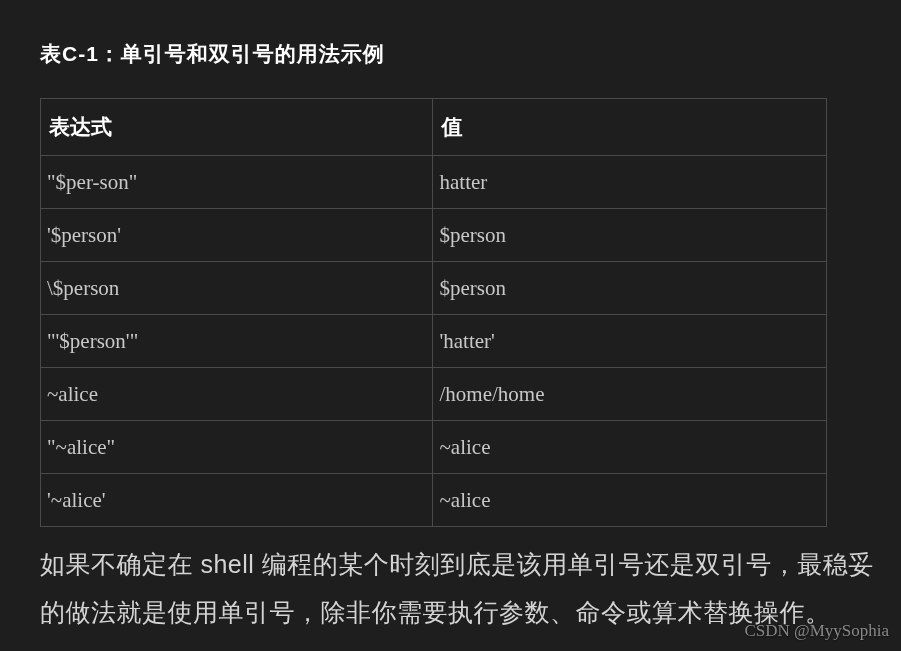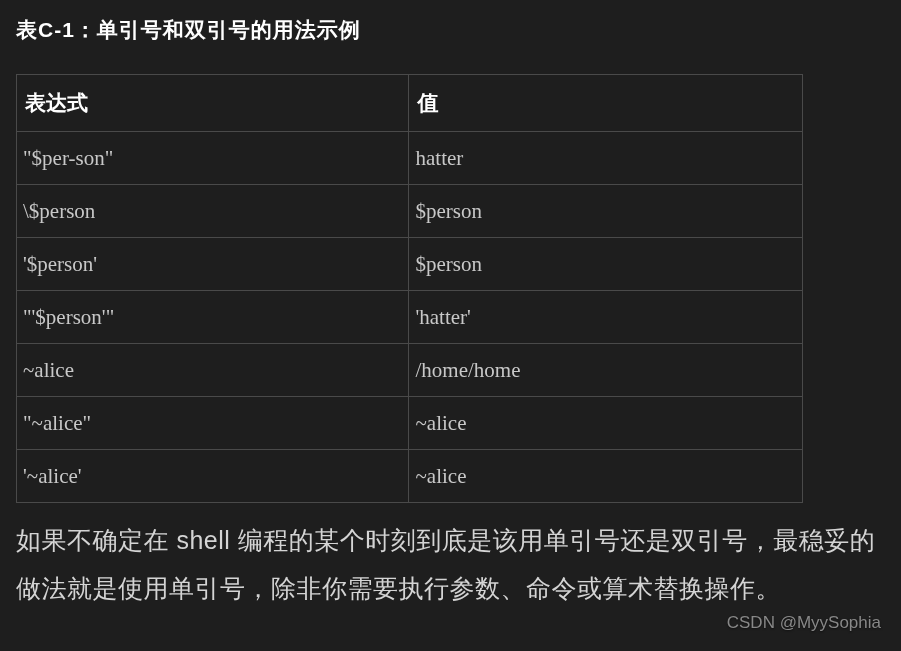--- a/index.html
+++ b/index.html
@@ -1,16 +1,16 @@
 <!DOCTYPE html>
 <html><head>
   <meta charset="utf-8">
   <style>
     * {
-      margin: 0;
+      margin: 8px;
       padding: 0;
       box-sizing: border-box;
     }
     body {
       background-color: #1e1e1e;
       color: #d4d4d4;
       font-family: "Microsoft YaHei", "PingFang SC", sans-serif;
       width: 901px;
       height: 651px;
       padding: 16px 16px 0 16px;
@@ -61,46 +61,46 @@
       margin-top: 2px;
       letter-spacing: 0.5px;
     }
     .watermark {
       position: absolute;
       bottom: 18px;
       right: 20px;
       font-size: 17px;
       color: #888888;
       text-shadow: 0 1px 2px rgba(0,0,0,0.5);
-      font-family: Liberation Sans, sans-serif;
+      font-family: Liberation Serif, serif;
     }
   </style>
 </head>
 <body>
 
 <h2 class="title">表C-1：单引号和双引号的用法示例</h2>
 
 <table>
   <thead>
     <tr>
       <th class="col-expr">表达式</th>
       <th class="col-val">值</th>
     </tr>
   </thead>
   <tbody>
     <tr>
       <td>"$per-son"</td>
       <td>hatter</td>
     </tr>
     <tr>
-      <td>\$person</td>
+      <td>'$person'</td>
       <td>$person</td>
     </tr>
     <tr>
-      <td>'$person'</td>
+      <td>\$person</td>
       <td>$person</td>
     </tr>
     <tr>
       <td>"'$person'"</td>
       <td>'hatter'</td>
     </tr>
     <tr>
       <td>~alice</td>
       <td>/home/home</td>
     </tr>

